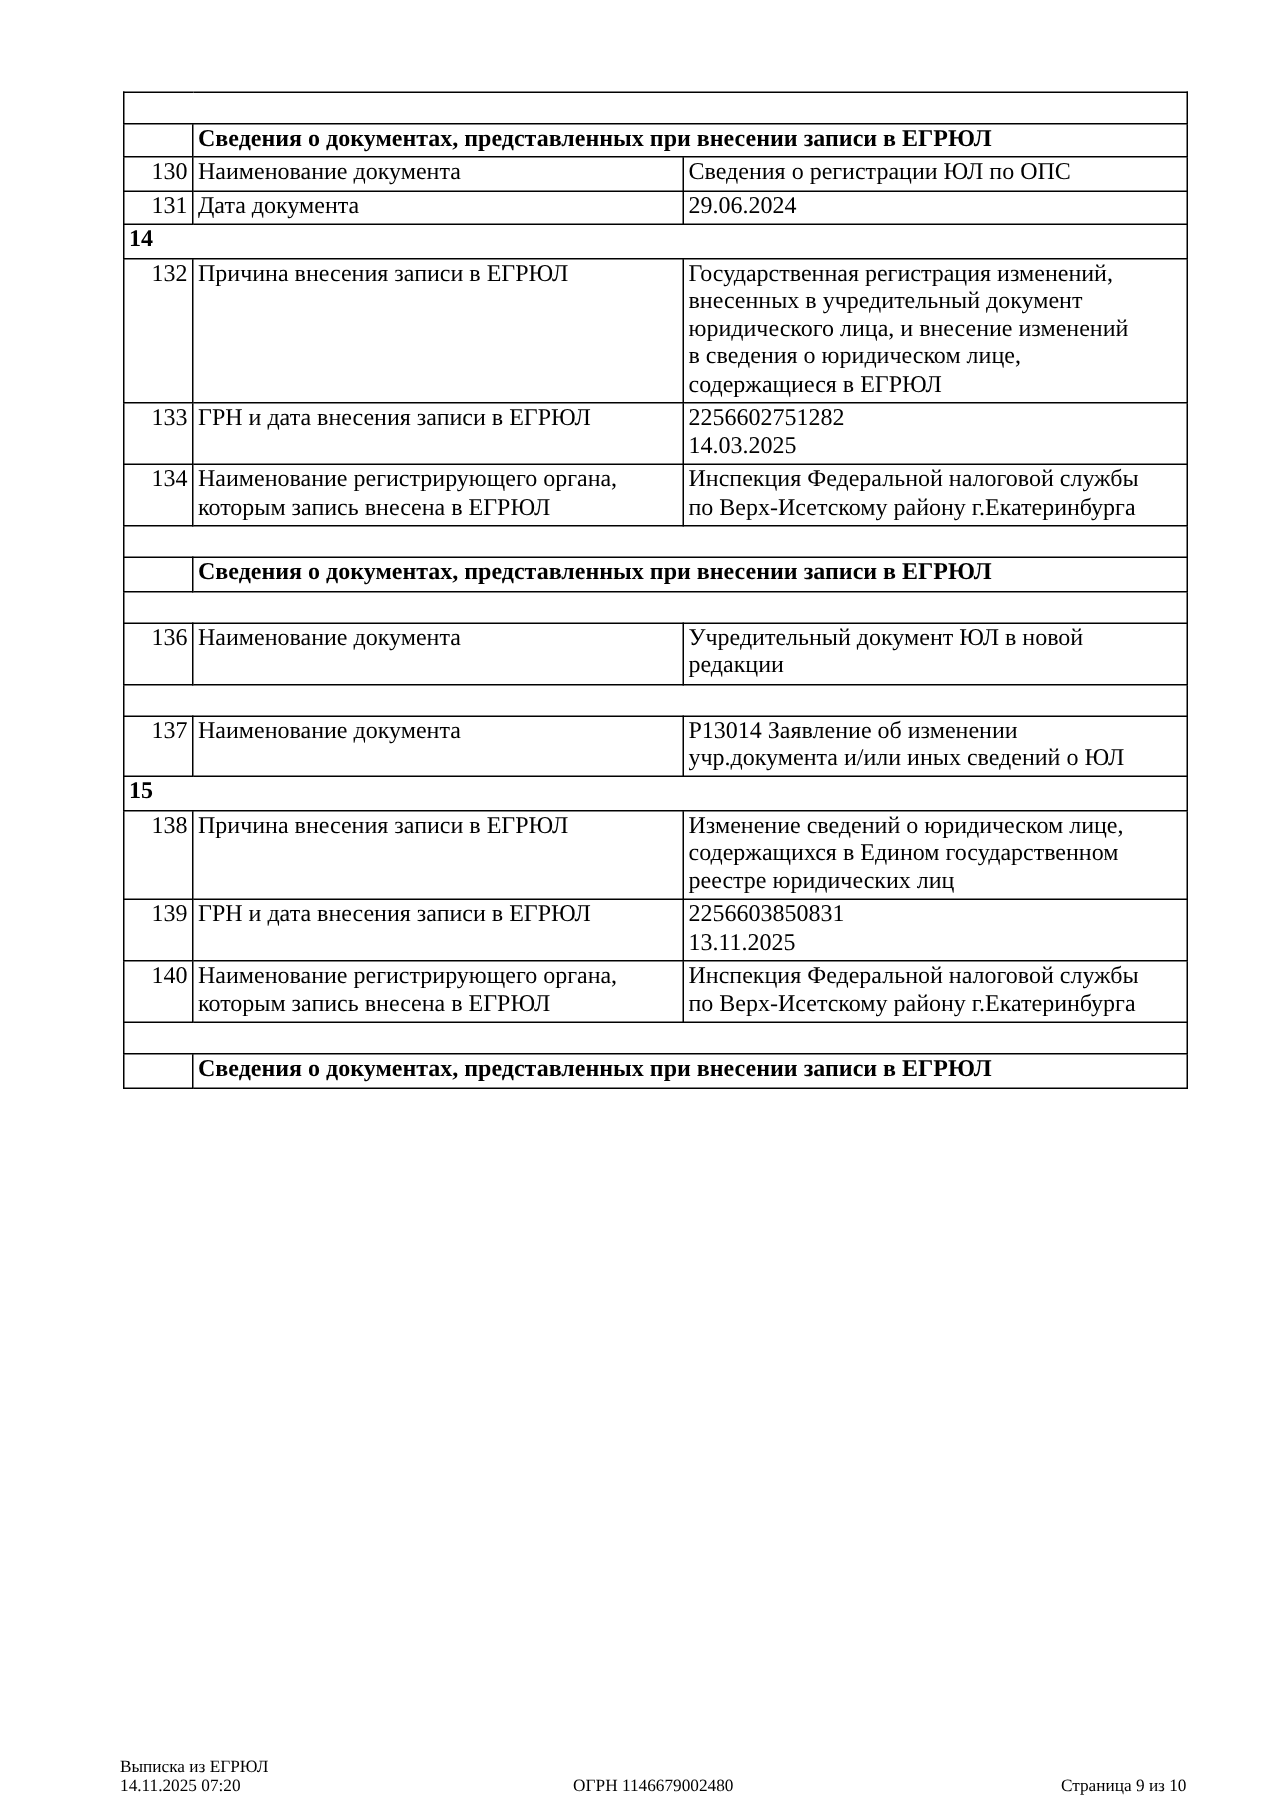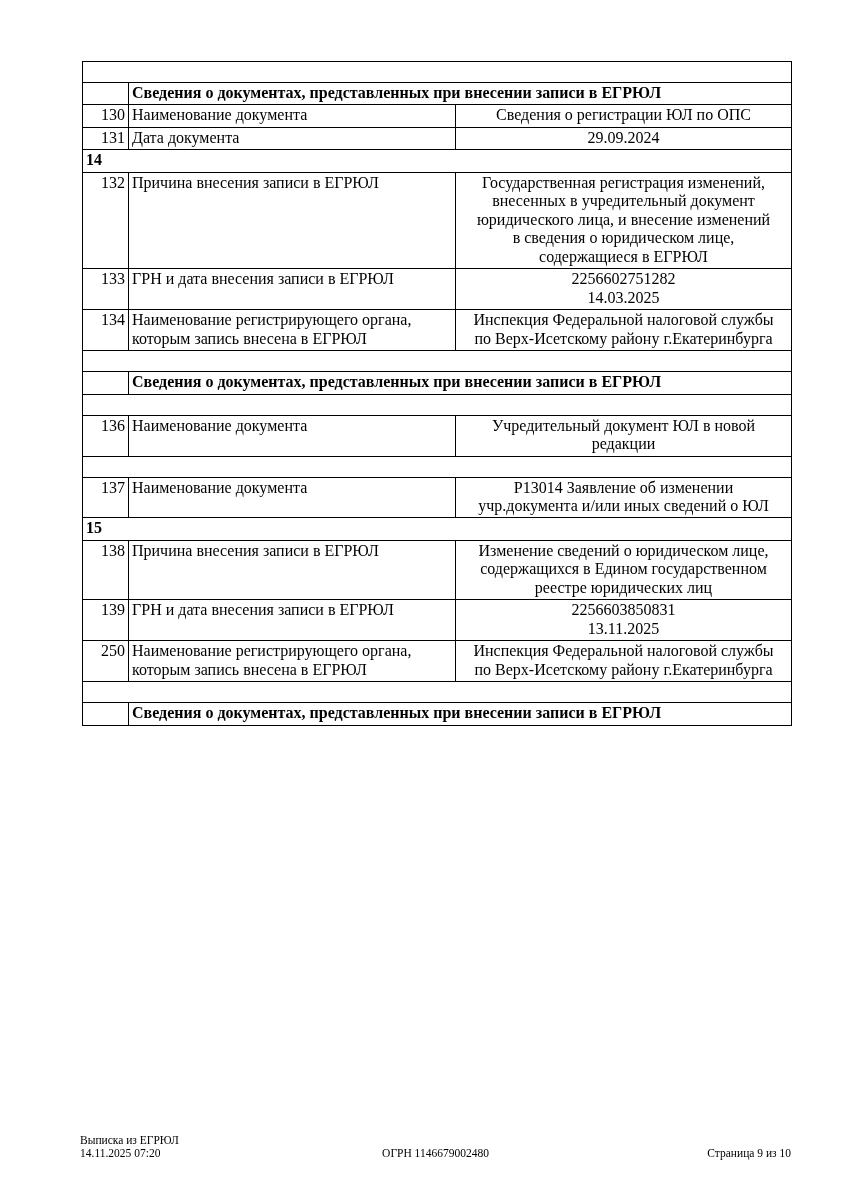--- a/index.html
+++ b/index.html
@@ -26,27 +26,27 @@
     border: 1px solid #000000;
     font-size: 16px;
     line-height: 1.155;
     vertical-align: top;
     padding: 1px 3px 2px 3px;
     overflow: hidden;
     margin-left: 20px;
   }
   td.num   { text-align: right; padding-left: 1px; padding-right: 1px; }
   td.label { white-space: pre-line; }
-  td.value { white-space: pre-line; text-align: center; }
+  td.value { white-space: pre-line; }
   td.section { font-weight: bold; }
   td.group { font-weight: bold; text-align: left; }
   td.spacer { height: 21px; }
   .footer {
     position: absolute;
-    left: 80px; top: 1134px;
+    left: 80px; top: 1172px;
     width: 711px; height: 27px;
     font-size: 11.5px;
     line-height: 1.18;
     text-decoration: underline;
   }
   .footer-left  { position: absolute; left: 0; bottom: 0; }
   .footer-center{ position: absolute; left: 50%; bottom: 0; transform: translateX(-50%); white-space: nowrap; }
   .footer-right { position: absolute; right: 0; bottom: 0; white-space: nowrap; }
 </style>
 </head>
@@ -69,21 +69,21 @@
           <td class="section" colspan="2">Сведения о документах, представленных при внесении записи в ЕГРЮЛ</td>
         </tr>
         <tr>
           <td class="num">130</td>
           <td class="label">Наименование документа</td>
           <td class="value">Сведения о регистрации ЮЛ по ОПС</td>
         </tr>
         <tr>
           <td class="num">131</td>
           <td class="label">Дата документа</td>
-          <td class="value">29.09.2024</td>
+          <td class="value">29.06.2024</td>
         </tr>
         <tr>
           <td class="group" colspan="3">14</td>
         </tr>
         <tr>
           <td class="num">132</td>
           <td class="label">Причина внесения записи в ЕГРЮЛ</td>
           <td class="value">Государственная регистрация изменений,
 внесенных в учредительный документ
 юридического лица, и внесение изменений
@@ -138,21 +138,21 @@
 содержащихся в Едином государственном
 реестре юридических лиц</td>
         </tr>
         <tr>
           <td class="num">139</td>
           <td class="label">ГРН и дата внесения записи в ЕГРЮЛ</td>
           <td class="value">2256603850831
 13.11.2025</td>
         </tr>
         <tr>
-          <td class="num">250</td>
+          <td class="num">140</td>
           <td class="label">Наименование регистрирующего органа,
 которым запись внесена в ЕГРЮЛ</td>
           <td class="value">Инспекция Федеральной налоговой службы
 по Верх-Исетскому району г.Екатеринбурга</td>
         </tr>
         <tr>
           <td class="spacer" colspan="3"></td>
         </tr>
         <tr>
           <td class="num"></td>

